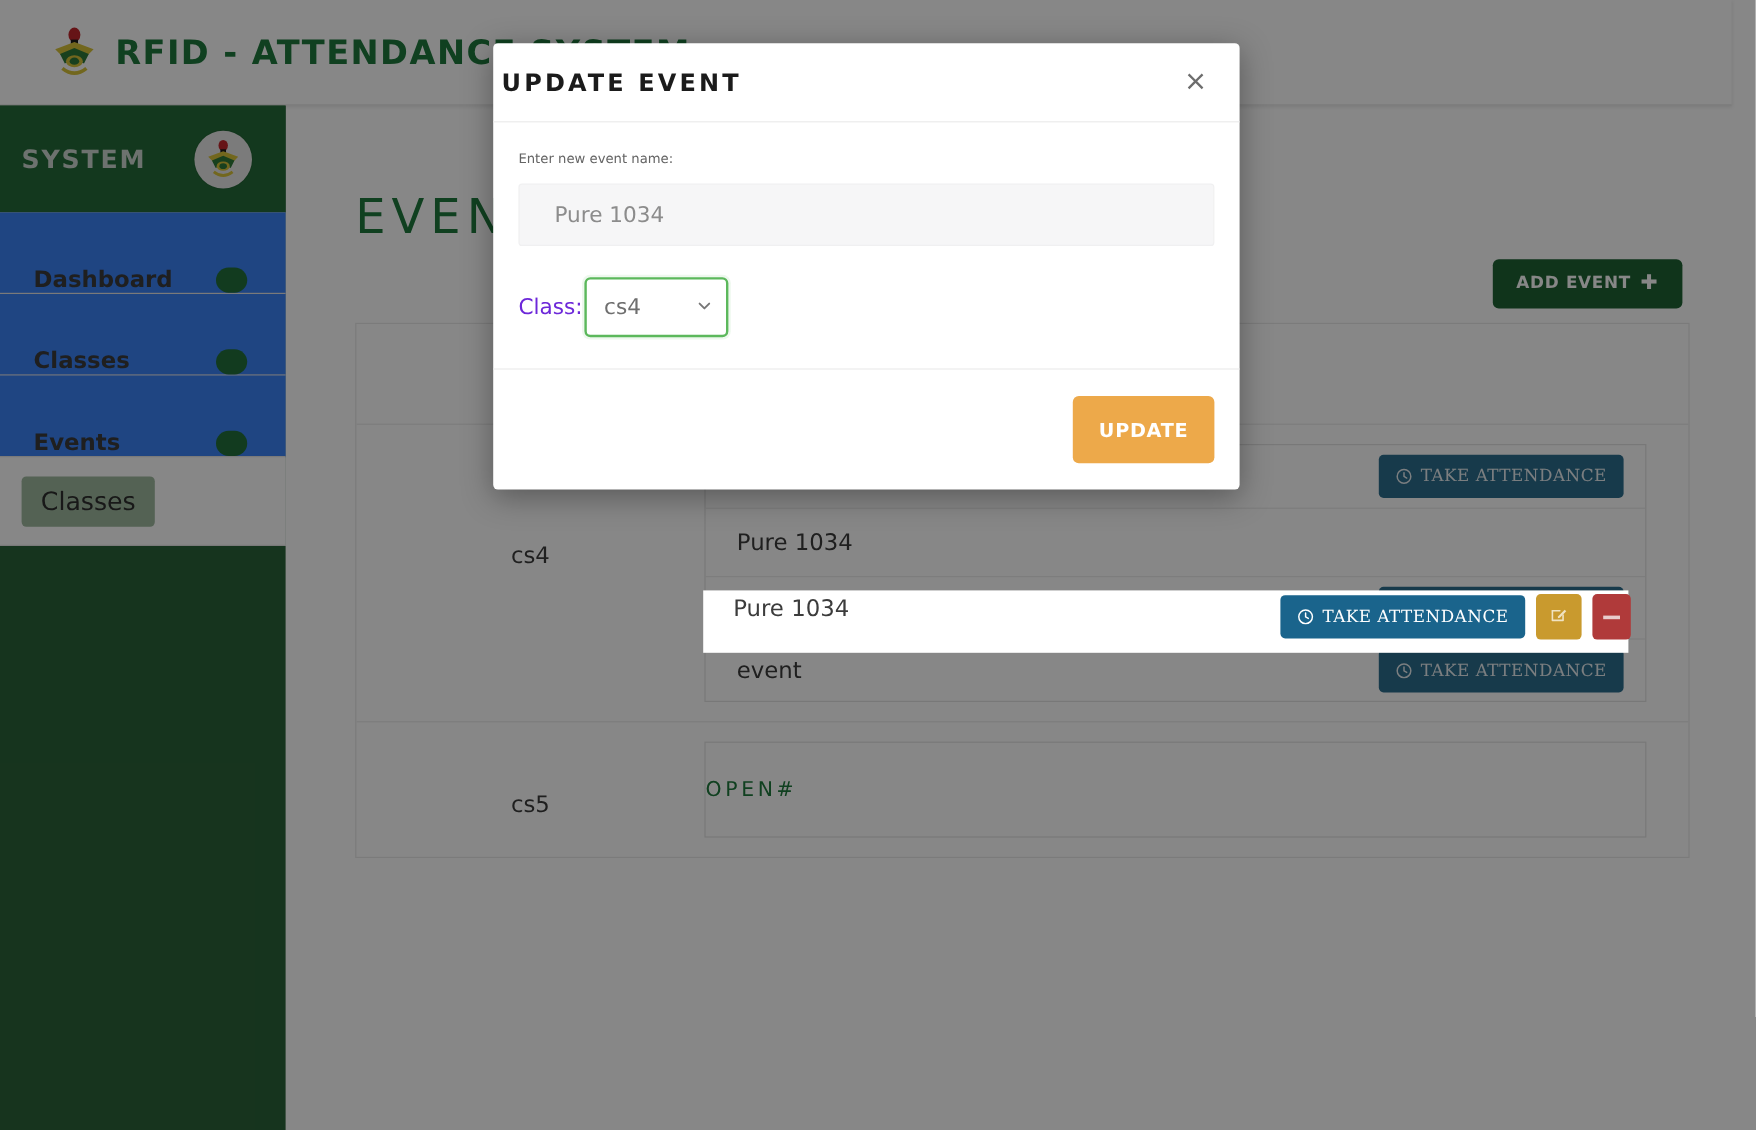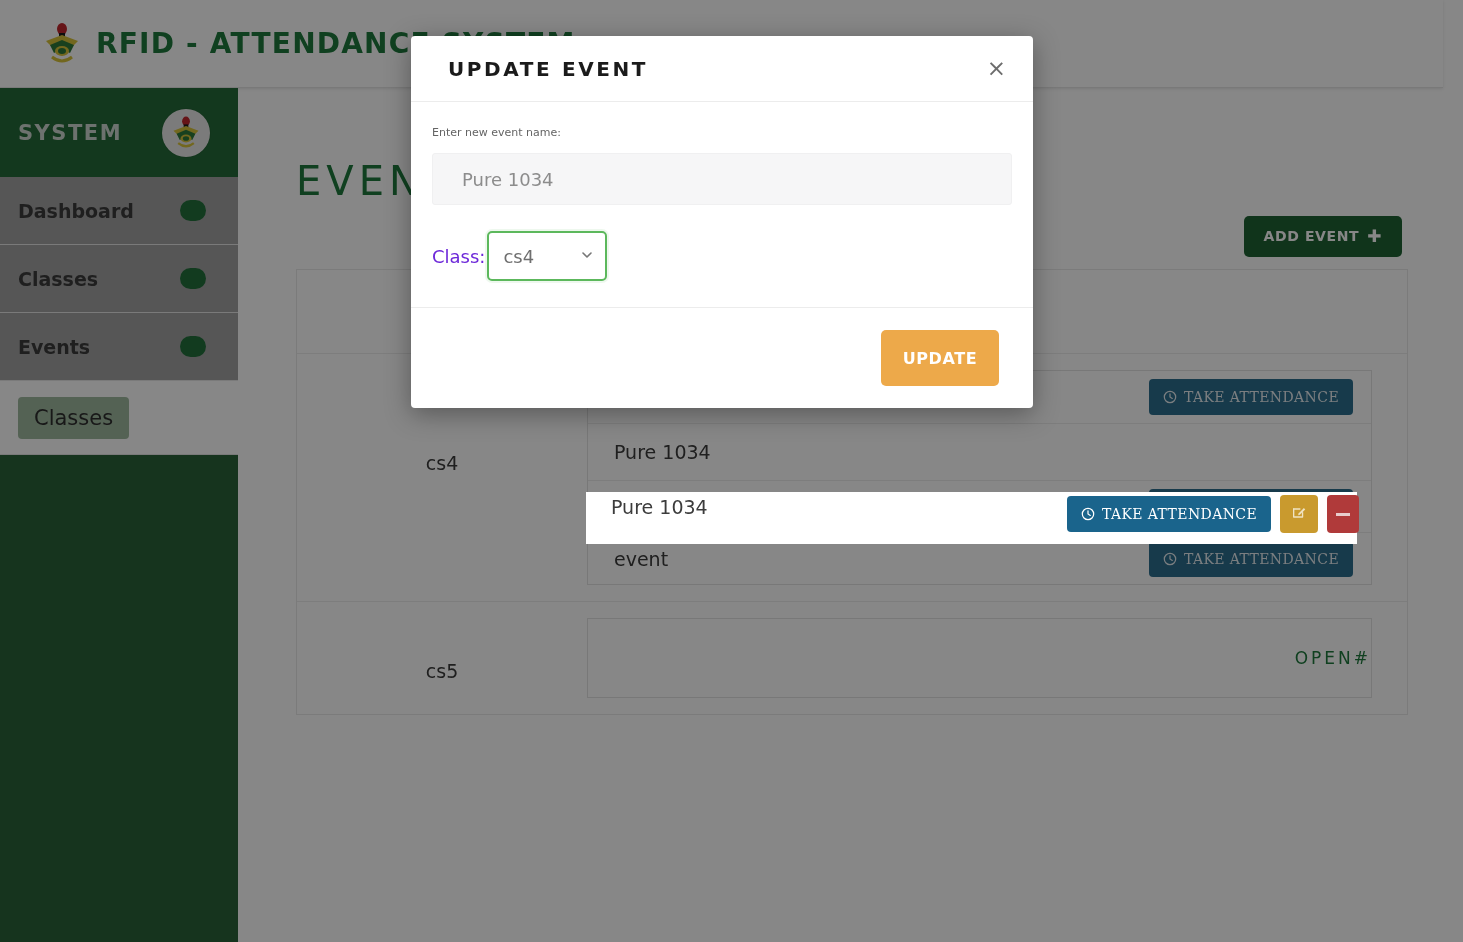--- a/index.html
+++ b/index.html
@@ -41,23 +41,23 @@
     color: #cfd8d2; font-size: 21px; font-weight: bold; letter-spacing: 1.5px;
   }
   .side-badge {
     width: 48px; height: 48px; border-radius: 50%;
     background: #e9e9e9; display: flex; align-items: center; justify-content: center;
     box-shadow: 0 0 0 1px rgba(0,0,0,.06);
   }
   .side-badge svg { width: 32px; height: 36px; }
   .side-list { background: #ffffff; }
   .side-item {
-    height: 68px; display: flex; align-items: center; justify-content: space-between;
-    padding: 0 32px 0 18px;
-    border-bottom: 1px solid #e6e6e6; background: #a3a3a3; cursor: pointer;
+    height: 68px; display: flex; align-items: flex-end; justify-content: space-between;
+    padding: 0 32px 0 28px;
+    border-bottom: 1px solid #e6e6e6; background: #3b82f6; cursor: pointer;
   }
   .side-item-label { font-size: 19px; font-weight: bold; color: #3b3b3b; }
   .side-dot { width: 26px; height: 21px; border-radius: 11px; background: #23703c; }
   .side-export-wrap {
     height: 74px; display: flex; align-items: center; padding-left: 18px;
     background: #ffffff; border-bottom: 1px solid #e6e6e6;
   }
   .export-btn {
     background: #9fb99f; border: none; border-radius: 4px;
     padding: 9px 16px; font-size: 21px; color: #2f2f2f; cursor: pointer;
@@ -123,21 +123,21 @@
   }
   .btn-del {
     background: #b03a3a; border: none; border-radius: 4px;
     width: 32px; height: 38px; cursor: pointer;
     display: inline-flex; align-items: center; justify-content: center;
   }
   .btn-del .minus { display: block; width: 14px; height: 3px; background: #e8cccc; }
 
   .open-box {
     flex: 1; margin-right: 35px; border: 1px solid #e3e3e3;
-    height: 80px; display: flex; align-items: center; justify-content: flex-end;
+    height: 80px; display: flex; align-items: center; justify-content: flex-start;
   }
   .open-link {
     color: #1f7a3d; font-size: 17px; letter-spacing: 3px;
     text-decoration: none; cursor: pointer;
   }
 
   
   #overlay {
     position: absolute; inset: 0; background: rgba(0,0,0,.47); z-index: 50;
   }
@@ -159,21 +159,21 @@
 
   
   .modal {
     position: absolute; z-index: 100;
     left: 411px; top: 36px; width: 622px;
     background: #ffffff; border-radius: 4px;
     box-shadow: 0 6px 26px rgba(0,0,0,.35);
   }
   .modal-head {
     height: 66px; display: flex; align-items: center; justify-content: space-between;
-    padding: 0 21px 0 37px; border-bottom: 1px solid #ececec;
+    padding: 0 21px 0 7px; border-bottom: 1px solid #ececec;
   }
   .modal-title {
     font-size: 20px; font-weight: bold; color: #1b1b1b; letter-spacing: 2.6px;
   }
   .modal-close {
     background: none; border: none; font-size: 23px; color: #6d6d6d;
     cursor: pointer; line-height: 1; padding: 2px 6px;
     font-family: "DejaVu Sans", "Liberation Sans", sans-serif;
   }
   .modal-body { padding: 24px 21px 26px 21px; border-bottom: 1px solid #ececec; }
@@ -196,21 +196,21 @@
     padding: 0 30px 0 14px; font-size: 18px; color: #6f6f6f; cursor: pointer;
     font-family: "DejaVu Sans", "Liberation Sans", sans-serif;
   }
   .select-wrap { position: relative; display: inline-block; }
   .select-chevron {
     position: absolute; right: 13px; top: 50%; transform: translateY(-50%);
     pointer-events: none; color: #777;
   }
   .modal-foot {
     height: 100px; display: flex; align-items: center; justify-content: flex-end;
-    padding-right: 34px;
+    padding-right: 21px;
   }
   .update-btn {
     background: #eda94a; color: #ffffff; border: none; border-radius: 5px;
     width: 118px; height: 56px; font-size: 16px; font-weight: bold;
     letter-spacing: .6px; cursor: pointer;
     font-family: "DejaVu Sans", "Liberation Sans", sans-serif;
   }
 </style>
 </head>
 <body>

